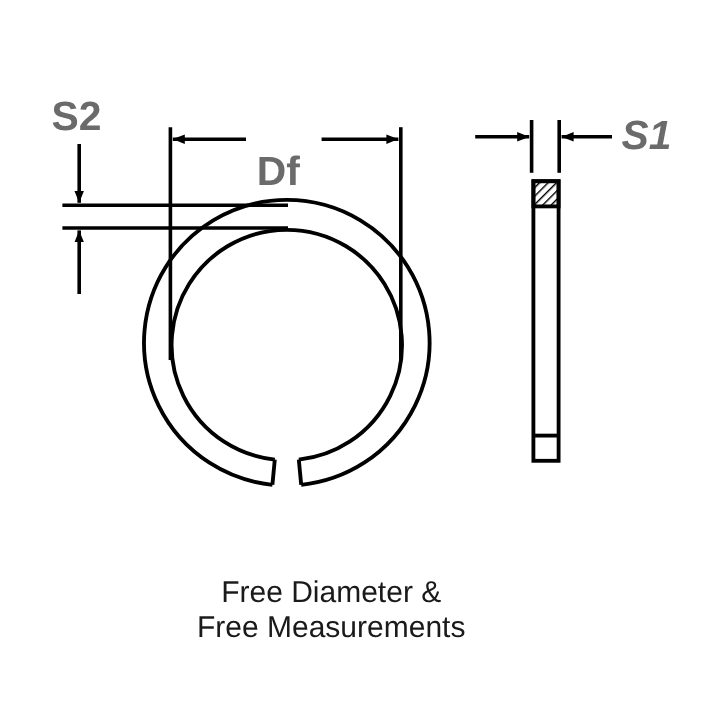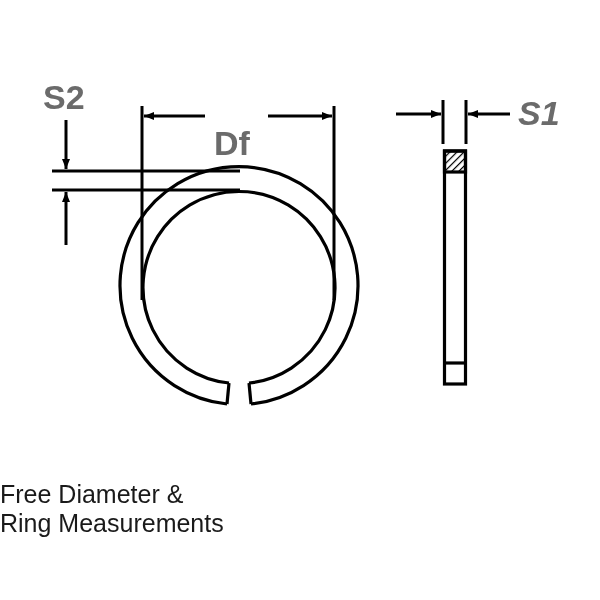--- a/index.html
+++ b/index.html
@@ -1,19 +1,19 @@
 <!DOCTYPE html>
 <html><head>
   <meta charset="utf-8">
   <style>
     html, body { margin: 0; padding: 0; background: #ffffff; }
     body { width: 600px; height: 600px; position: relative; overflow: hidden; font-family: "Liberation Sans", sans-serif; }
     svg { position: absolute; left: 0; top: 0; }
     .label { position: absolute; font-weight: bold; color: #6b6b6b; font-size: 34px; line-height: 1; font-family: "Liberation Sans", sans-serif; }
-    .caption { position: absolute; left: 0; width: 552px; text-align: left; color: #1a1a1a; font-size: 25px; line-height: 29px; font-family: "Liberation Sans", sans-serif; }
+    .caption { position: absolute; left: 0; width: 552px; text-align: center; color: #1a1a1a; font-size: 25px; line-height: 29px; font-family: "Liberation Sans", sans-serif; }
   </style>
 </head>
 <body>
 
 <svg width="600" height="600" viewBox="0 0 600 600">
   <defs>
     <pattern id="hatch" patternUnits="userSpaceOnUse" width="5" height="5" patternTransform="rotate(45)">
       <rect width="5" height="5" fill="#ffffff"></rect>
       <line x1="0" y1="0" x2="0" y2="5" stroke="#000" stroke-width="2.4"></line>
     </pattern>
@@ -58,13 +58,13 @@
     <rect x="444.5" y="151" width="21" height="233" fill="none"></rect>
     <line x1="444.5" y1="363" x2="465.5" y2="363"></line>
   </g>
 </svg>
 
 <div class="label" style="left:43px; top:80px;">S2</div>
 <div class="label" style="left:214px; top:98px;margin-top:28px;">Df</div>
 <div class="label" style="left:518px; top:96px;font-style:italic;">S1</div>
 
 <div class="caption" style="top:480px;">Free Diameter &amp;</div>
-<div class="caption" style="top:509px;">Ring Measurements</div>
+<div class="caption" style="top:509px;">Free Measurements</div>
 
 </body></html>

